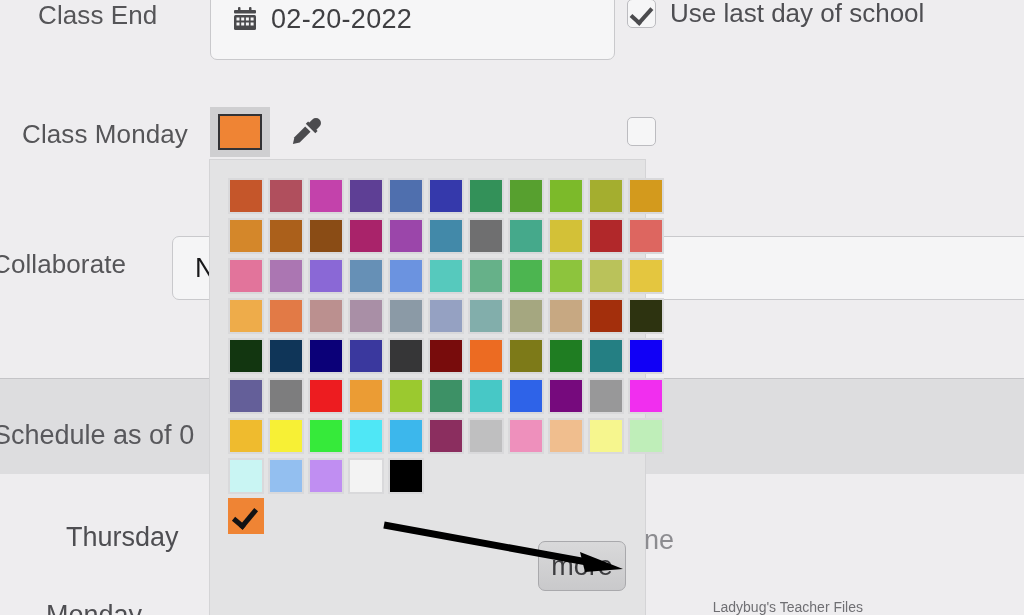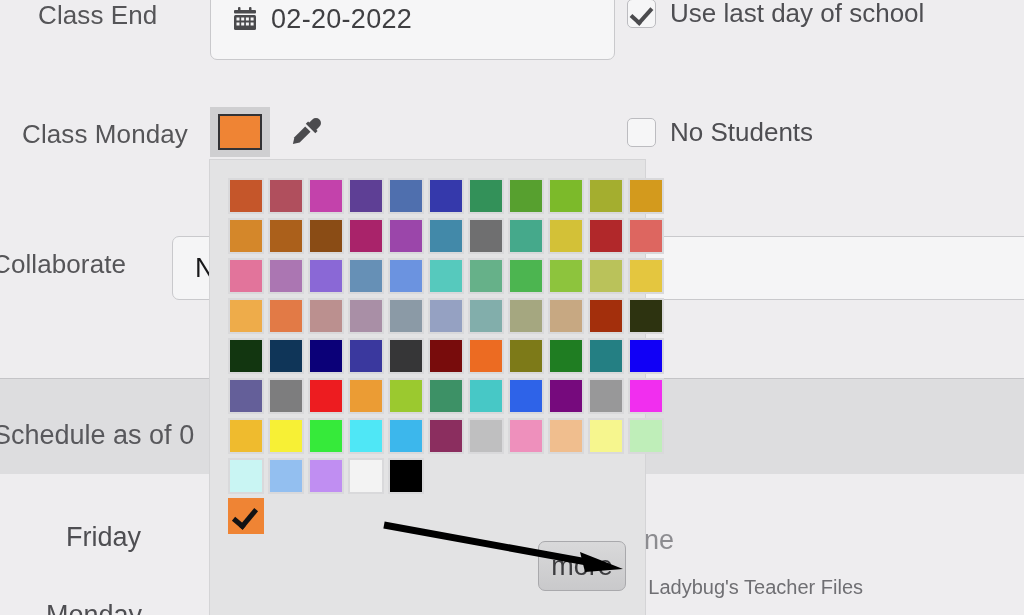--- a/index.html
+++ b/index.html
@@ -200,22 +200,22 @@
   #arrow {
     position: absolute;
     left: 380px; top: 520px;
     z-index: 46;
     pointer-events: none;
   }
 
   
   .watermark {
     position: absolute;
-    right: 12px; bottom: 16px;
-    font-size: 20px;
+    right: 12px; bottom: 0;
+    font-size: 14px;
     color: #6f6f73;
     white-space: nowrap;
     z-index: 50;
   }
 </style>
 </head>
 <body>
 
 <div id="root">
 
@@ -256,33 +256,32 @@
 
   <span class="eyedropper">
     <svg viewBox="0 0 38 38" width="38" height="38">
       <path d="M31.5 6.5a5 5 0 0 0-7.1 0l-3.1 3.1-1.2-1.2-2.3 2.3 9.5 9.5 2.3-2.3-1.2-1.2 3.1-3.1a5 5 0 0 0 0-7.1z" fill="#4b4b4e"></path>
       <path d="M17.2 13.4 6.4 24.2 4.9 31l6.8-1.5 10.8-10.8z" fill="#4b4b4e"></path>
     </svg>
   </span>
 
   <div class="cb-row" style="left:627px; top:117px;">
     <span class="cb-box"></span>
-    <span class="cb-label">No Students</span>
   </div>
 
   <div class="field-label" style="left:-8px; top:249px;">Collaborate</div>
 
   <div class="collab-select">
     <span class="val">Not shared with other teachers</span>
   </div>
 
   <div class="sched-band"></div>
   <div class="sched-text">Schedule as of 0</div>
 
-  <div class="day-label" style="left:66px; top:522px;">Friday</div>
+  <div class="day-label" style="left:66px; top:522px;">Thursday</div>
   <div class="day-tail" style="left:644px; top:525px;">ne</div>
 
   <div class="day-label" style="left:46px; top:600px;">Monday</div>
 
   <div id="palette">
     <div class="pal-grid" id="pal-grid">
         <div class="pal-row">
           <div class="pal-cell" title="#c5562a" style="background: rgb(197, 86, 42);"></div>
           <div class="pal-cell" title="#b04f5d" style="background: rgb(176, 79, 93);"></div>
           <div class="pal-cell" title="#c342ab" style="background: rgb(195, 66, 171);"></div>

